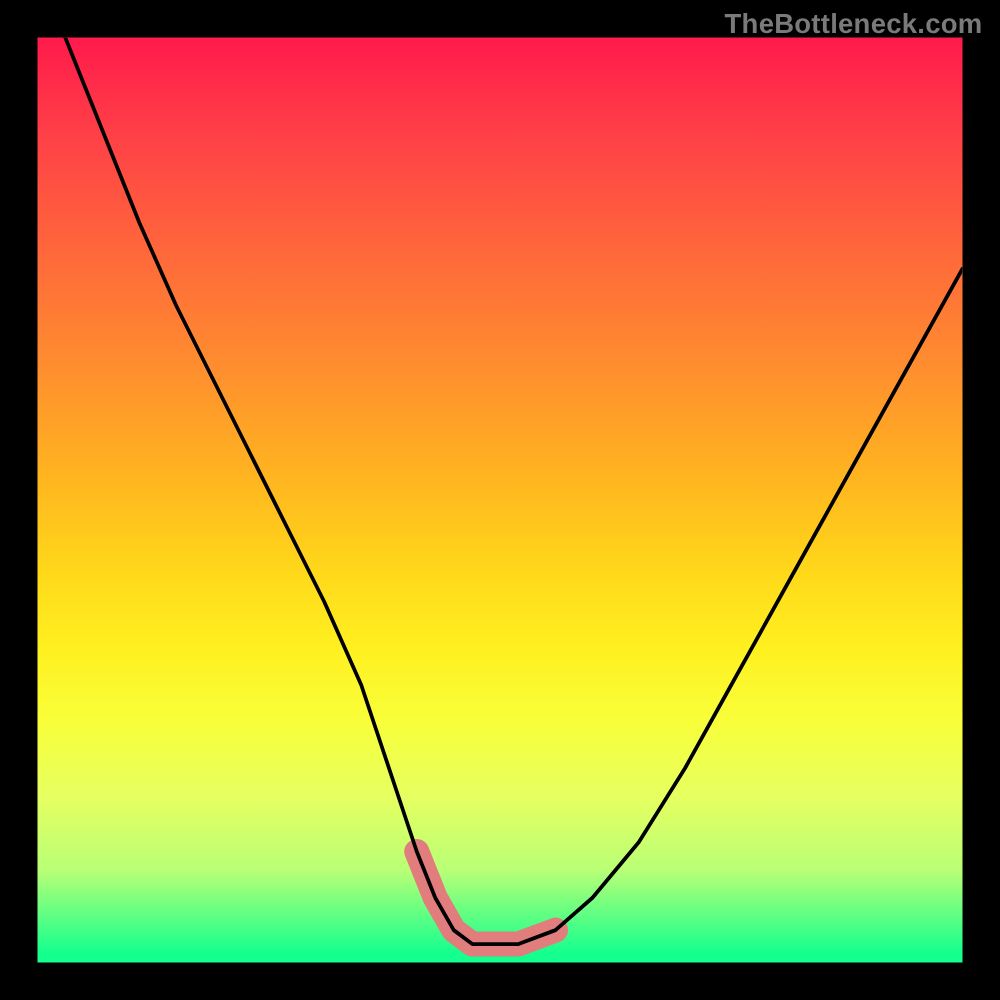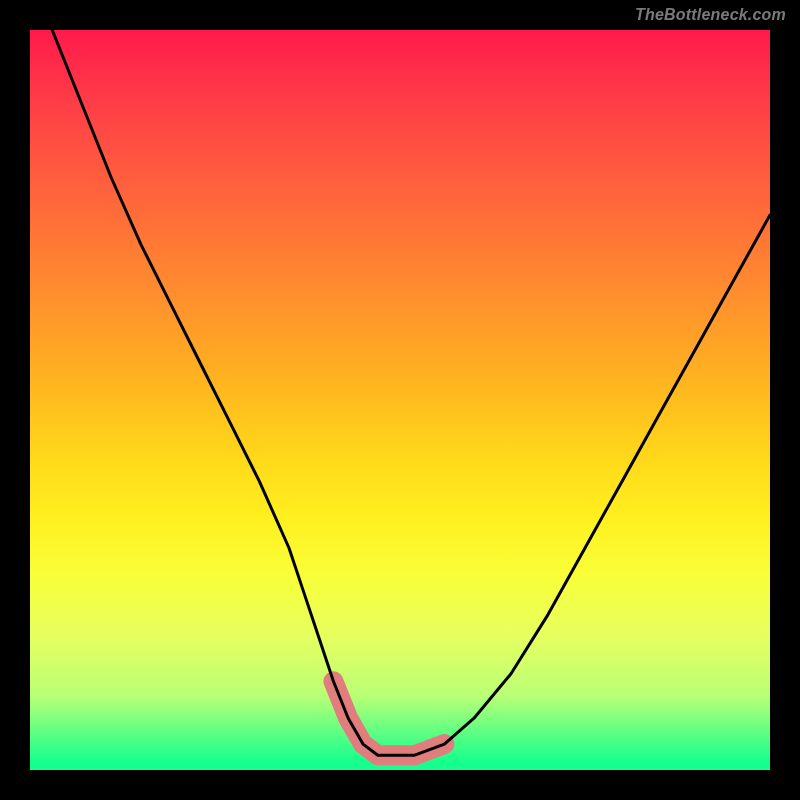--- a/index.html
+++ b/index.html
@@ -15,25 +15,24 @@
     position: relative;
     width: 800px;
     height: 800px;
     background: #000;
   }
   .watermark {
     position: absolute;
     top: 6px;
     right: 14px;
     color: #7a7a7a;
-    font-size: 16px;
+    font-size: 22px;
     font-weight: 600;
     letter-spacing: 0.2px;
     user-select: none;
-    font-style: italic;
   }
   .plot {
     position: absolute;
     left: 30px;
     top: 30px;
     width: 740px;
     height: 740px;
     
     background: linear-gradient(
       to bottom,

